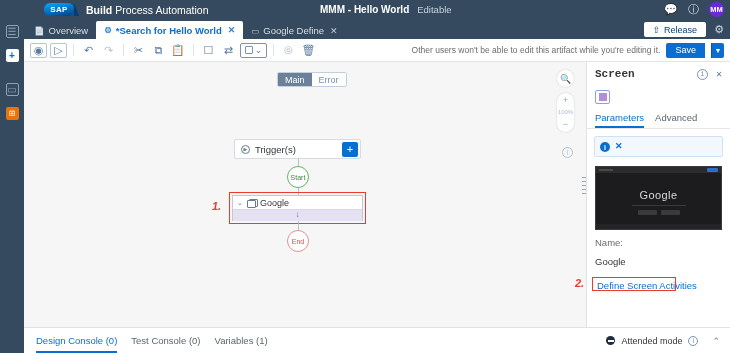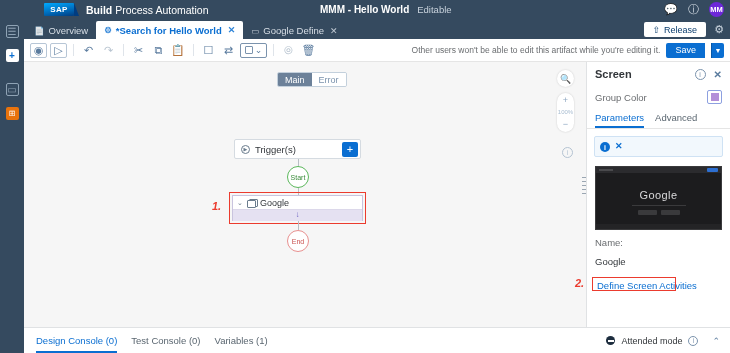--- a/index.html
+++ b/index.html
@@ -16,21 +16,21 @@
   
   .shellbar {
     position: absolute; top: 0; left: 0; width: 730px; height: 19px;
     background: #354a5f; display: flex; align-items: center;
   }
   .sap-logo {
     margin-left: 44px; width: 30px; height: 13px;
     background: linear-gradient(170deg,#00aaff 0%,#0070c0 55%,#003c80 100%);
     color: #fff; font-size: 8px; font-weight: bold; letter-spacing: .3px;
     display: flex; align-items: center; justify-content: center;
-    border-radius: 1px; transform: skewX(0deg);
+    border-radius: 6px; transform: skewX(0deg);
     position: relative;
   }
   .sap-logo::after{
     content:""; position:absolute; right:-5px; top:0;
     border-top:13px solid transparent; border-left:5px solid #003c80;
   }
   .app-name { margin-left: 12px; color: #fff; font-size: 10.5px; }
   .app-name b { font-weight: bold; }
   .shell-center {
     position: absolute; left: 320px; top: 0; height: 19px;
@@ -233,21 +233,21 @@
     background: repeating-linear-gradient(#9aa6b2 0 1.5px, transparent 1.5px 4px);
     cursor: col-resize;
   }
 
   
   .rpanel {
     position: absolute; top: 62px; left: 586px; width: 144px; height: 265px;
     background: #fff; border-left: 1px solid #e0e2e4;
   }
   .rp-head {
-    height: 24px; display: flex; align-items: center; padding: 0 8px;
+    height: 24px; display: flex; align-items: center; padding: 0 8px; font-family: Liberation Mono, monospace;
   }
   .rp-title { font-size: 11px; font-weight: bold; color: #32363a; flex: 1; }
   .rp-ico-i {
     width: 11px; height: 11px; border-radius: 50%; border: 1px solid #7b93ad;
     color: #7b93ad; font-size: 7px; display: flex; align-items: center;
     justify-content: center; margin-right: 8px; cursor: pointer;
   }
   .rp-close { color: #5a7b9e; font-size: 10px; cursor: pointer; font-weight: bold;}
   .rp-row {
     display: flex; align-items: center; padding: 0 8px; height: 22px;
@@ -482,21 +482,20 @@
   </div>
 
   <div class="rpanel">
     <div class="rp-head">
       <span class="rp-title">Screen</span>
       <span class="rp-ico-i">i</span>
       <span class="rp-close">✕</span>
     </div>
 
     <div class="rp-row">
-      <span class="rp-label">Group Color</span>
       <span class="color-swatch">
           <i style="background: rgb(179, 143, 216);"></i>
         </span>
     </div>
 
     <div class="rp-tabs">
       <div class="rp-tab active">Parameters</div>
       <div class="rp-tab">Advanced</div>
     </div>
 

